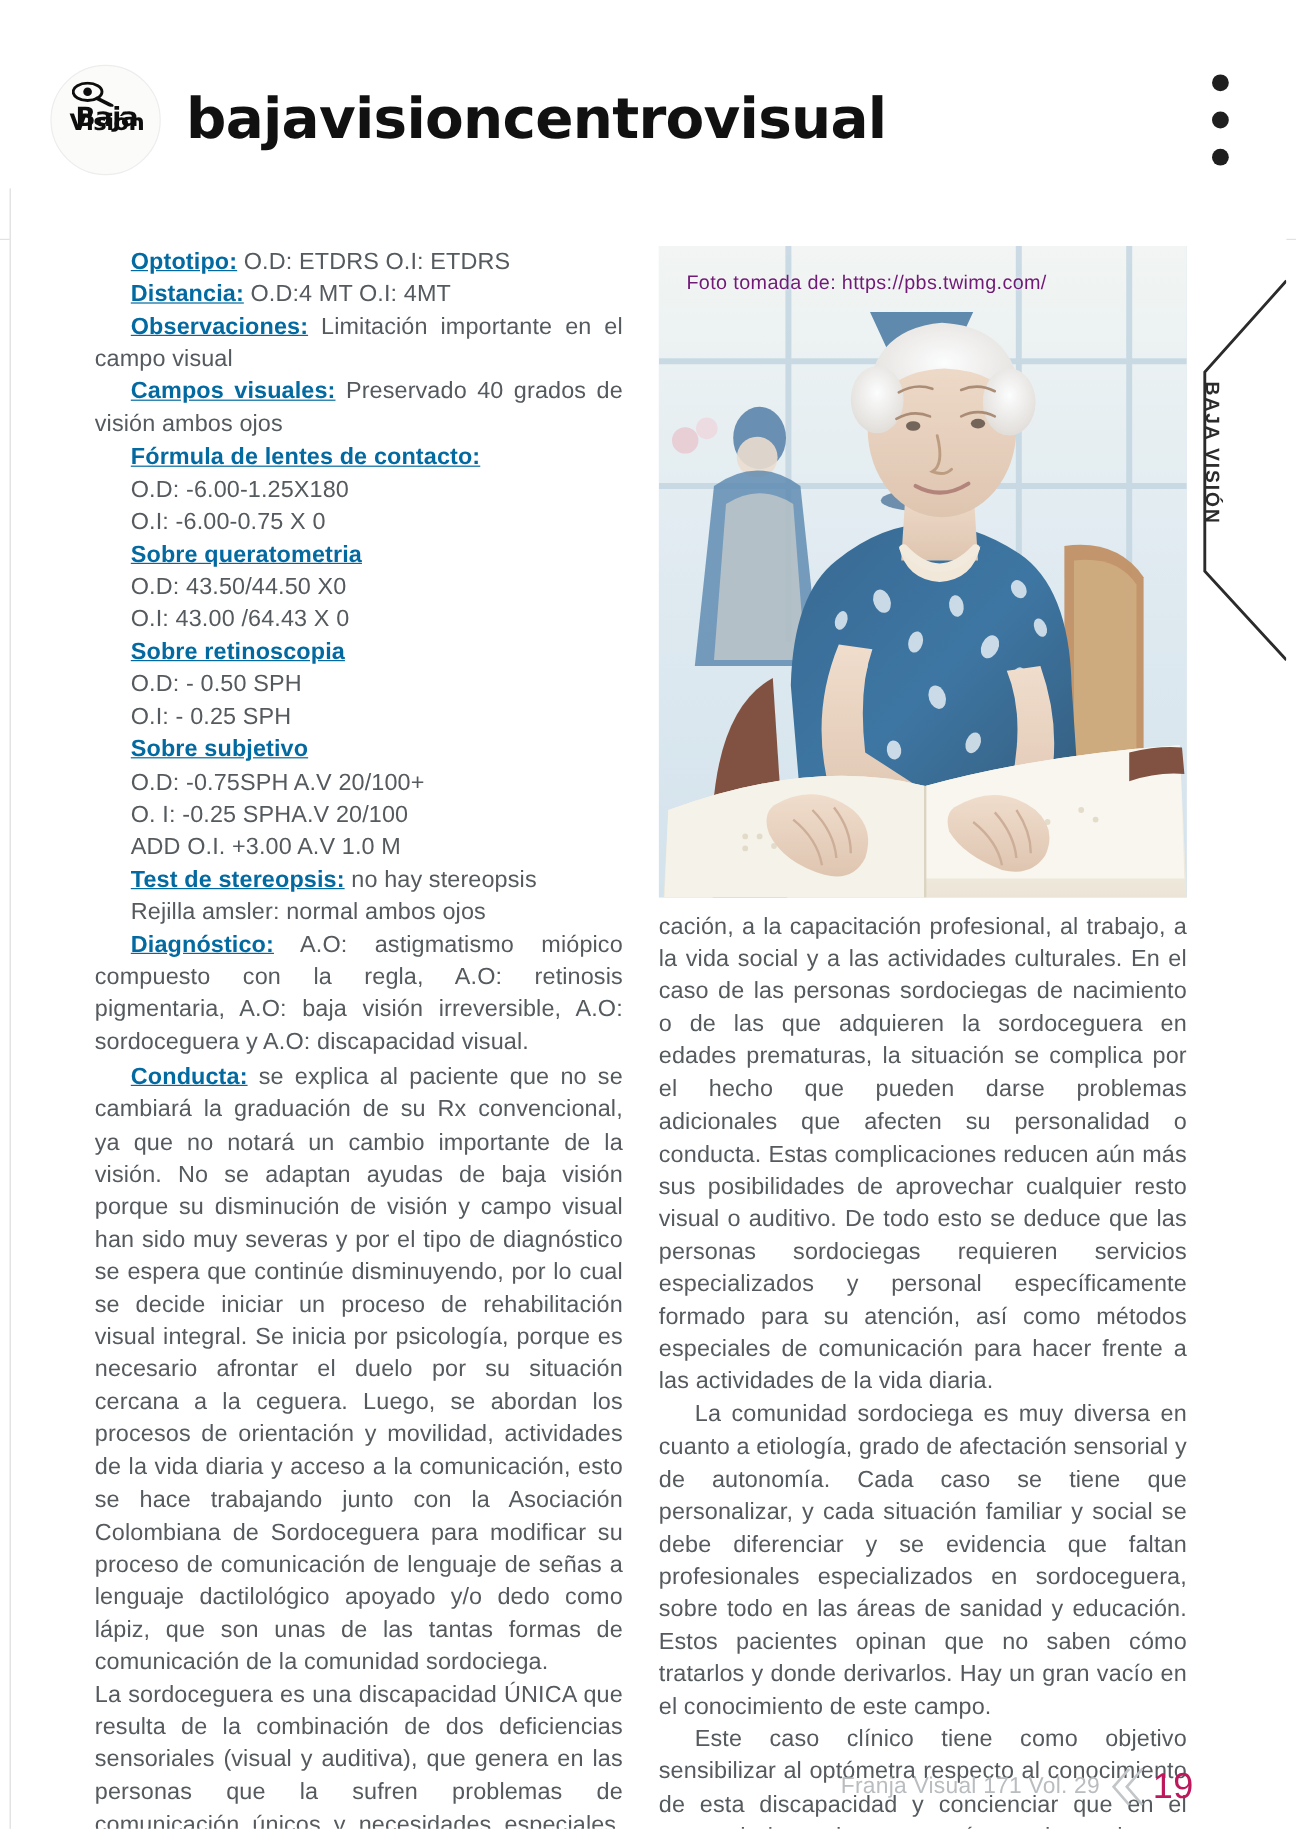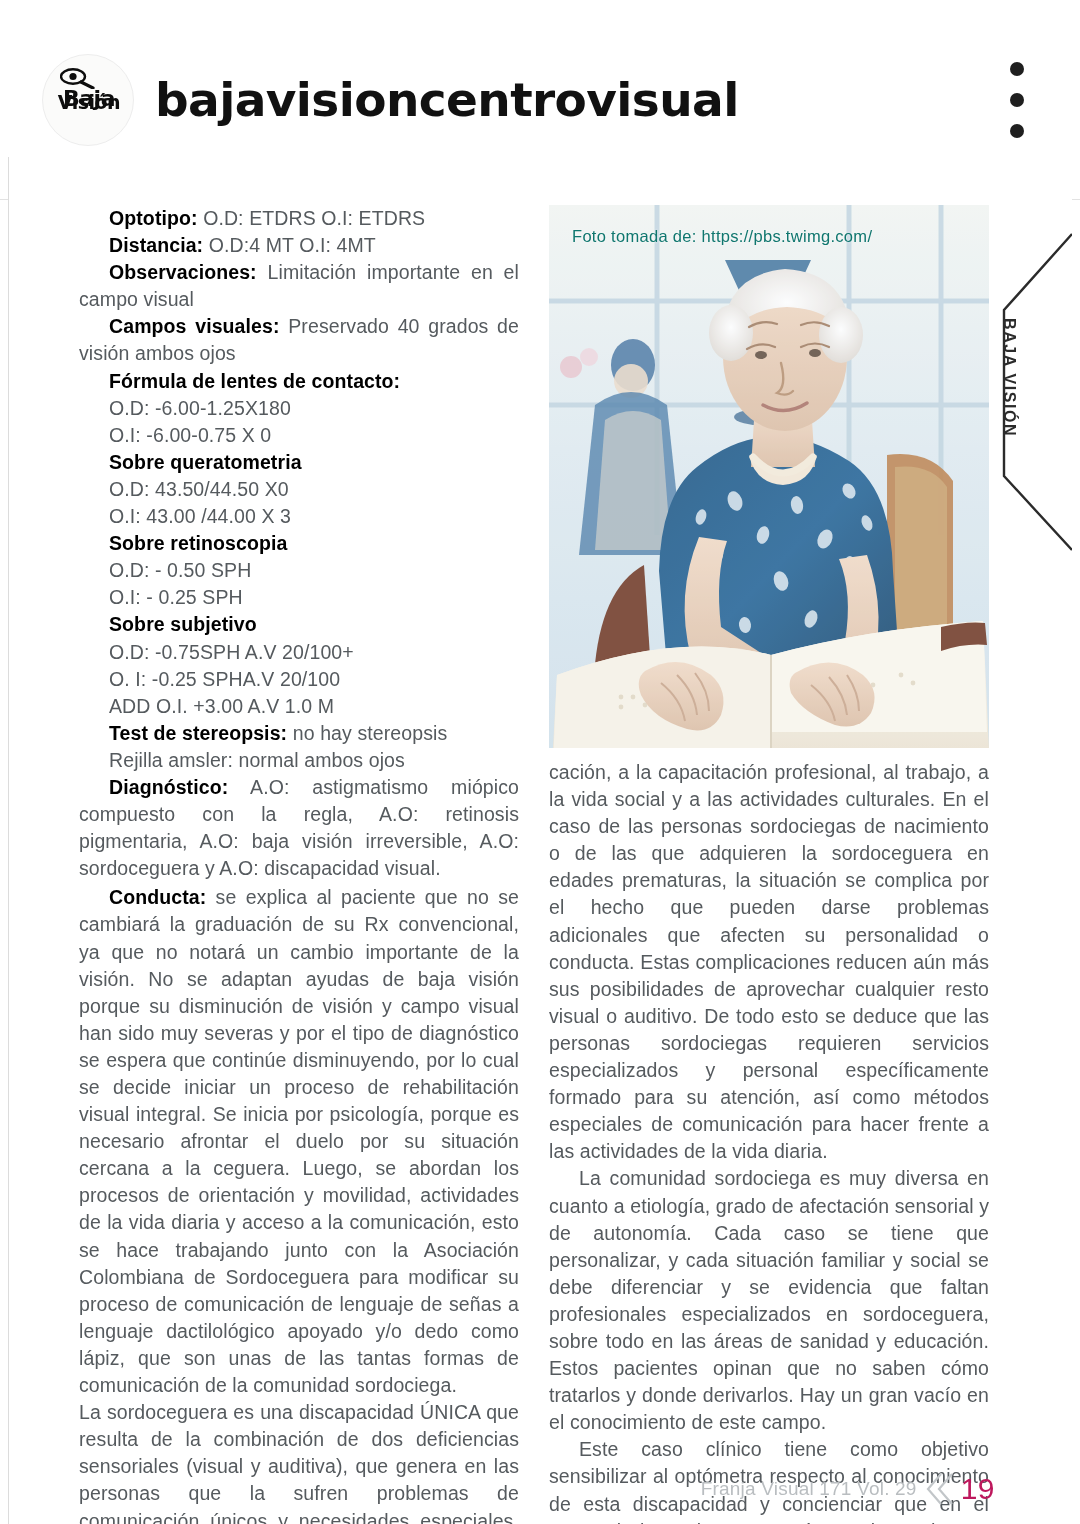--- a/index.html
+++ b/index.html
@@ -103,21 +103,21 @@
     line-height: 1.39;
     color: #555a5e;
     text-align: justify;
     letter-spacing: 0.1px;
   }
   .col-left  { left: 70px;  top: 48px; }
   .col-right { left: 540px; top: 602px; }
 
   .col p { margin: 0; }
   .col .indent { text-indent: 30px; }
-  .col b, .col strong { color: #000000; font-weight: 700; }
+  .col b, .col strong { color: #0369a1; font-weight: 700; text-decoration: underline; }
 
   .data-line { margin: 0; }
 
   .sec-head {
     margin: 26px 0 2px 0;
     font-size: 19.5px;
     font-weight: 700;
     color: #161616;
     letter-spacing: 0.4px;
   }
@@ -126,21 +126,21 @@
   .photo-figure {
     position: absolute; left: 540px; top: 48px;
     width: 440px; height: 543px;
     overflow: hidden;
     background: #dfe9ef;
   }
   .photo-canvas { position: absolute; inset: 0; }
   .photo-caption {
     position: absolute; left: 23px; top: 22px;
     font-size: 16.5px;
-    color: #0f766e;
+    color: #701a75;
     letter-spacing: 0.3px;
     z-index: 6;
     text-shadow: 0 0 3px rgba(255,255,255,0.75);
   }
 
   
   .page-footer {
     position: absolute; left: 0; bottom: 18px;
     width: 1064px;
     display: flex; align-items: center; justify-content: flex-end;
@@ -340,21 +340,21 @@
     <p class="data-line indent">
       <b>Fórmula de lentes de contacto:</b>
     </p>
     <p class="data-line indent">O.D: -6.00-1.25X180</p>
     <p class="data-line indent">O.I: -6.00-0.75 X 0</p>
 
     <p class="data-line indent">
       <b>Sobre queratometria</b>
     </p>
     <p class="data-line indent">O.D: 43.50/44.50 X0</p>
-    <p class="data-line indent">O.I: 43.00 /44.00 X 3</p>
+    <p class="data-line indent">O.I: 43.00 /64.43 X 0</p>
 
     <p class="data-line indent">
       <b>Sobre retinoscopia</b>
     </p>
     <p class="data-line indent">O.D: - 0.50 SPH</p>
     <p class="data-line indent">O.I: - 0.25 SPH</p>
 
     <p class="data-line indent">
       <b>Sobre subjetivo</b>
     </p>

